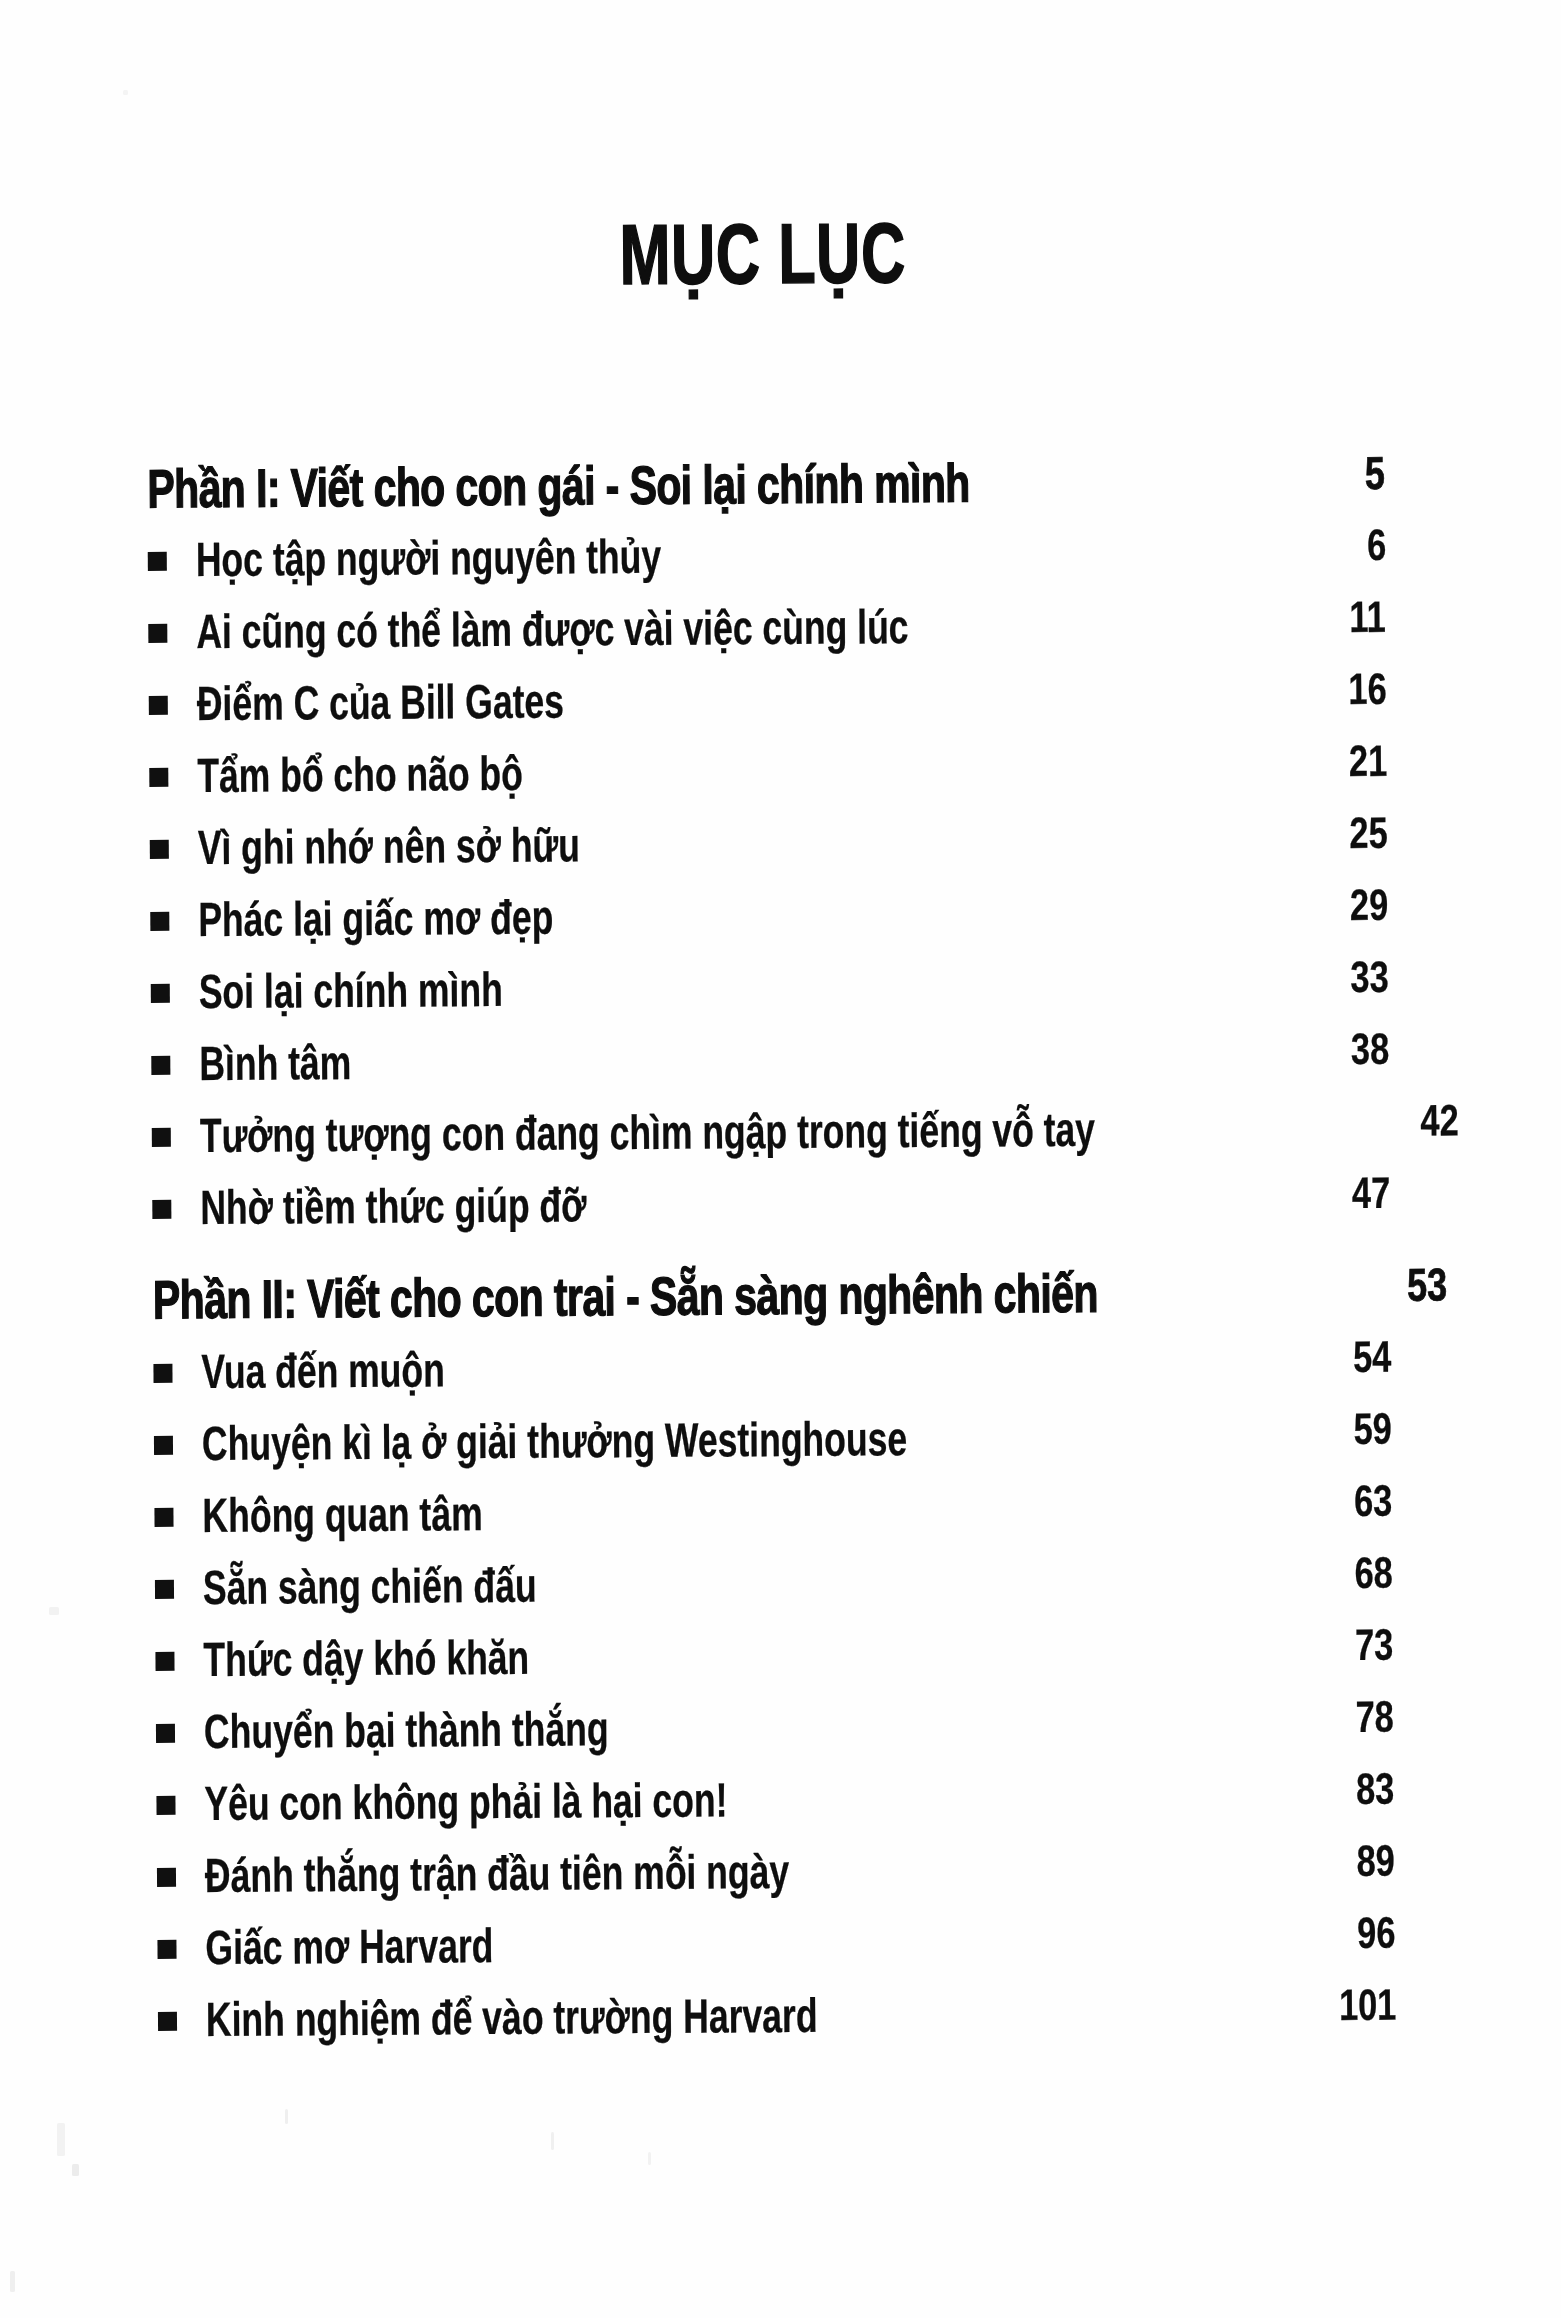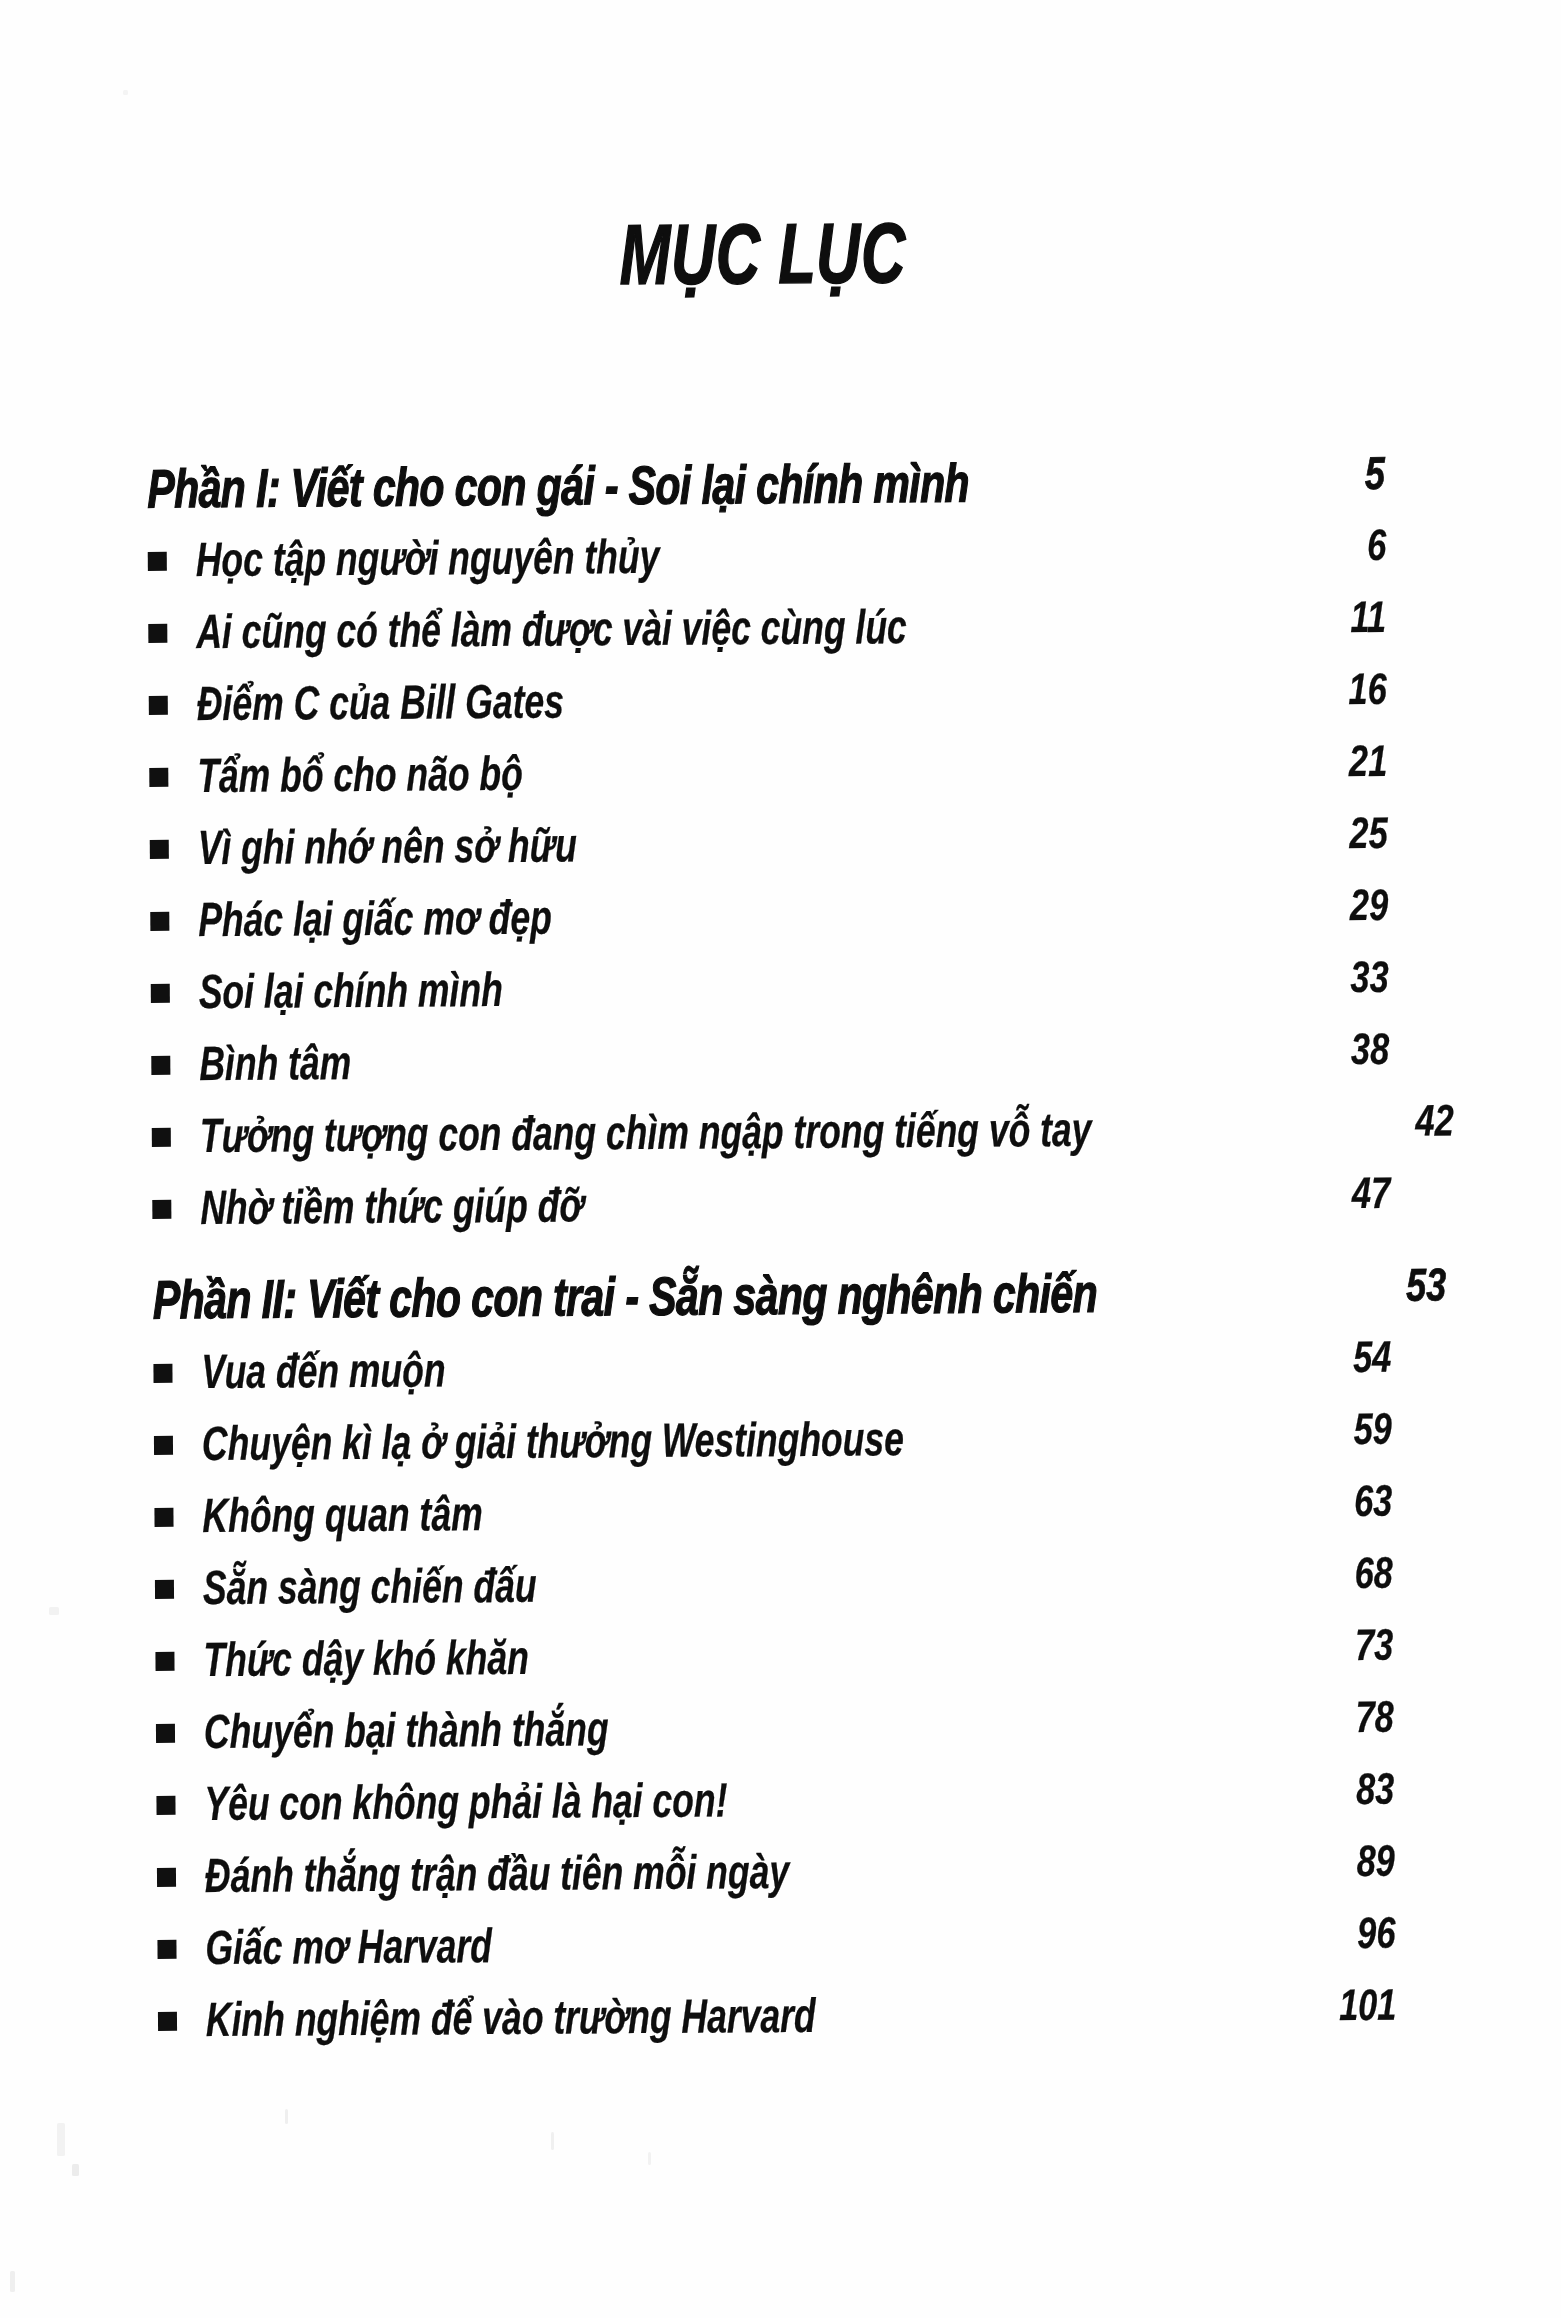--- a/index.html
+++ b/index.html
@@ -8,21 +8,20 @@
     height: 2319px;
     background: #ffffff;
     font-family: "Liberation Sans", sans-serif;
     overflow: hidden;
     position: relative;
   }
   .page {
     position: absolute;
     inset: 0;
     background: #fefefe;
-    font-style: italic;
   }
   .content {
     position: absolute;
     inset: 0;
     transform: rotate(-0.4deg);
     transform-origin: 50% 50%;
     color: #0e0e0e;
   }
   .title {
     margin-top: 207px;

